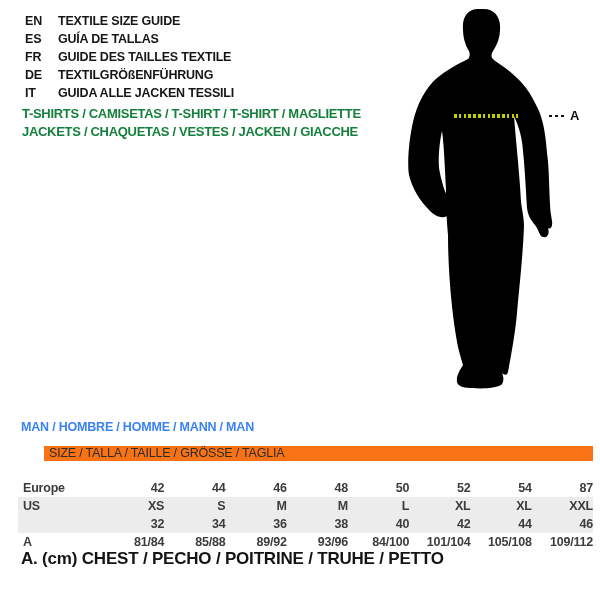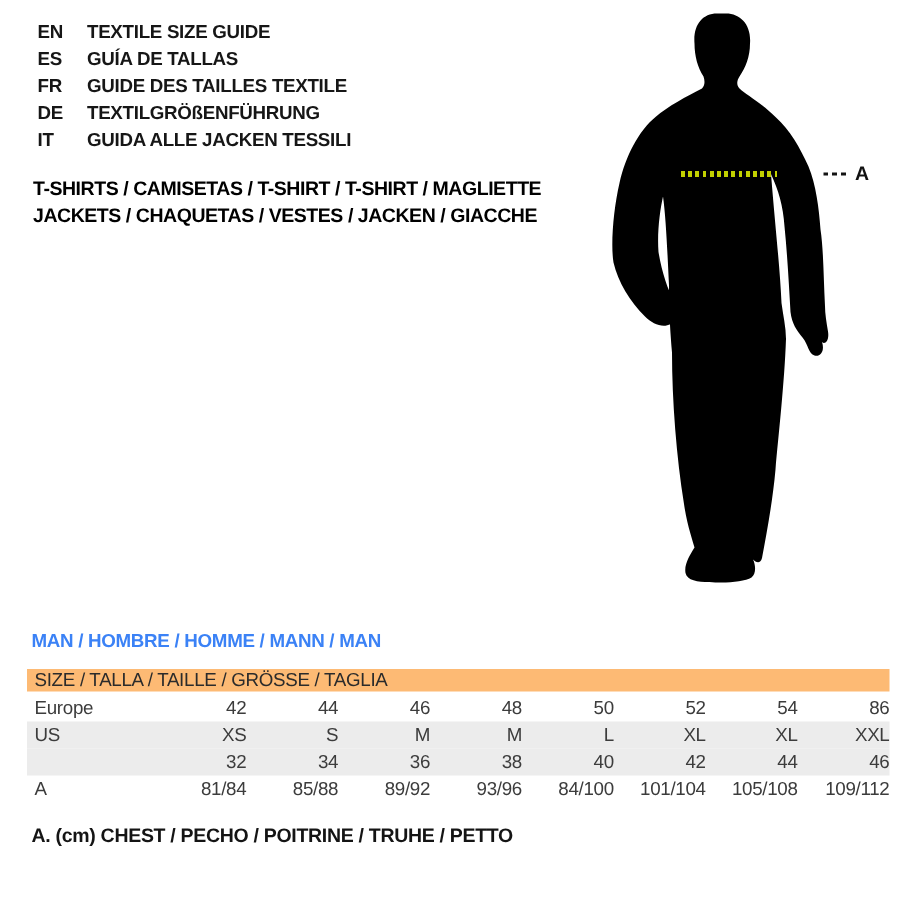--- a/index.html
+++ b/index.html
@@ -9,44 +9,44 @@
     -webkit-font-smoothing:antialiased;
   }
   .page{position:relative;width:600px;height:600px;background:#fff;color:#1a1a1a;overflow:hidden;}
 
   
   .lang-block{position:absolute;left:25px;top:12px;font-weight:bold;font-size:12.5px;letter-spacing:-0.2px;color:#161616;}
   .lang-row{display:flex;line-height:18px;white-space:nowrap;}
   .lang-code{width:33px;flex:0 0 33px;}
 
   
-  .categories{position:absolute;left:22px;top:105px;font-weight:bold;font-size:13px;line-height:18px;letter-spacing:-0.3px;color:#000000;white-space:nowrap;margin-top:12px;}
+  .categories{position:absolute;left:22px;top:105px;font-weight:bold;font-size:13px;line-height:18px;letter-spacing:-0.3px;color:#15803d;white-space:nowrap;}
 
   
   .figure-svg{position:absolute;left:400px;top:5px;}
   .dash-chest{position:absolute;left:454px;top:114px;width:64px;height:3.5px;
     background:repeating-linear-gradient(to right,#c2d000 0,#c2d000 2.6px,transparent 2.6px,transparent 4.8px);}
   .dash-pointer{position:absolute;left:549px;top:114.5px;width:17px;height:2.6px;
     background:repeating-linear-gradient(to right,#141414 0,#141414 3px,transparent 3px,transparent 6px);}
   .measure-label{position:absolute;left:570px;top:108px;font-weight:bold;font-size:13px;color:#111;}
 
   
   .man-title{position:absolute;left:21px;top:420px;font-weight:bold;font-size:12.5px;letter-spacing:-0.2px;color:#3b82f6;white-space:nowrap;}
 
   
   .size-table{position:absolute;left:18px;top:446px;width:575px;font-size:12.5px;color:#3c3c3c;letter-spacing:-0.2px;}
-  .thead{background:#fdba74;height:15px;line-height:15px;padding-left:5px;color:#2b2b2b;white-space:nowrap;}
-  .tbody{margin-top:2px;}
+  .thead{background:#f97316;height:15px;line-height:15px;padding-left:5px;color:#2b2b2b;white-space:nowrap;margin-left:26px;}
+  .tbody{margin-top:18px;font-weight:bold;}
   .trow{display:flex;height:18px;line-height:18px;}
   .trow.shaded{background:#ececec;gap:11px;}
   .tlabel{width:80px;flex:0 0 80px;padding-left:5px;text-align:left;}
   .tcell{flex:1;text-align:right;}
 
   
-  .footnote{position:absolute;left:21px;top:549px;font-weight:bold;font-size:13px;letter-spacing:-0.2px;color:#141414;white-space:nowrap;}
+  .footnote{position:absolute;left:21px;top:549px;font-weight:bold;font-size:17px;letter-spacing:-0.2px;color:#141414;white-space:nowrap;}
 </style>
 </head>
 <body>
 
 <div class="page">
 
   <div class="lang-block">
     <div class="lang-row">
       <span class="lang-code">EN</span>
       <span class="lang-label">TEXTILE SIZE GUIDE</span>
@@ -131,21 +131,21 @@
 
       <div class="trow">
         <span class="tlabel">Europe</span>
         <span class="tcell">42</span>
         <span class="tcell">44</span>
         <span class="tcell">46</span>
         <span class="tcell">48</span>
         <span class="tcell">50</span>
         <span class="tcell">52</span>
         <span class="tcell">54</span>
-        <span class="tcell">86</span>
+        <span class="tcell">87</span>
       </div>
 
       <div class="trow shaded">
         <span class="tlabel">US</span>
         <span class="tcell">XS</span>
         <span class="tcell">S</span>
         <span class="tcell">M</span>
         <span class="tcell">M</span>
         <span class="tcell">L</span>
         <span class="tcell">XL</span>

